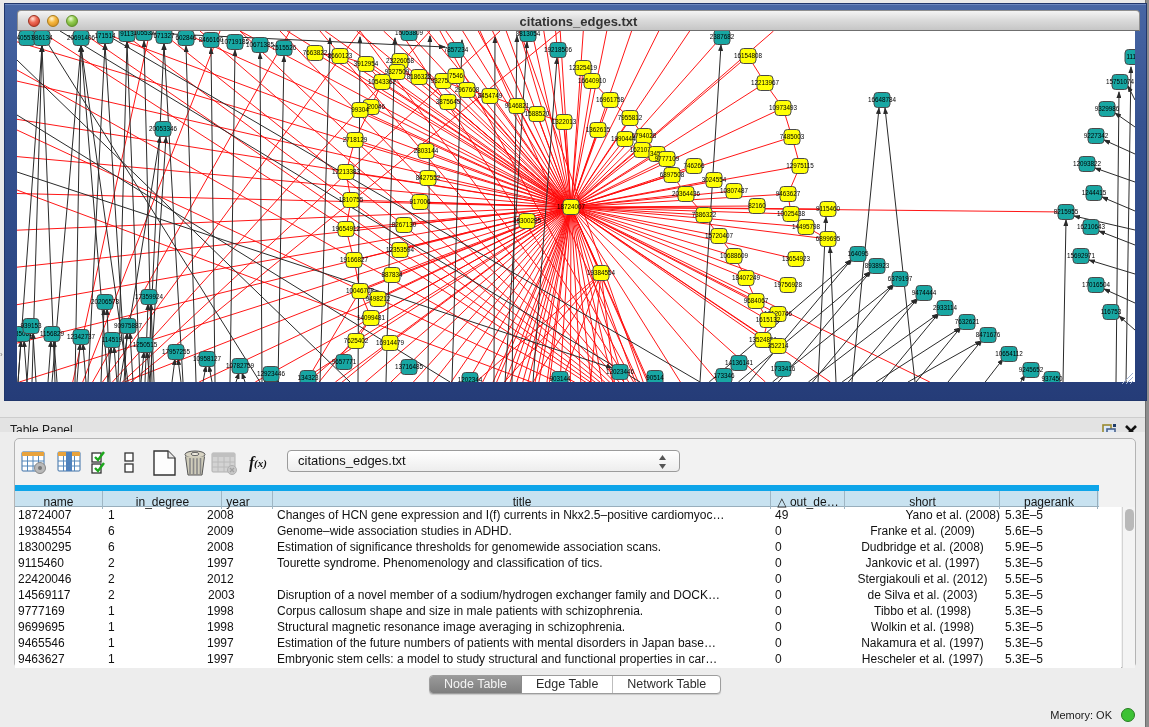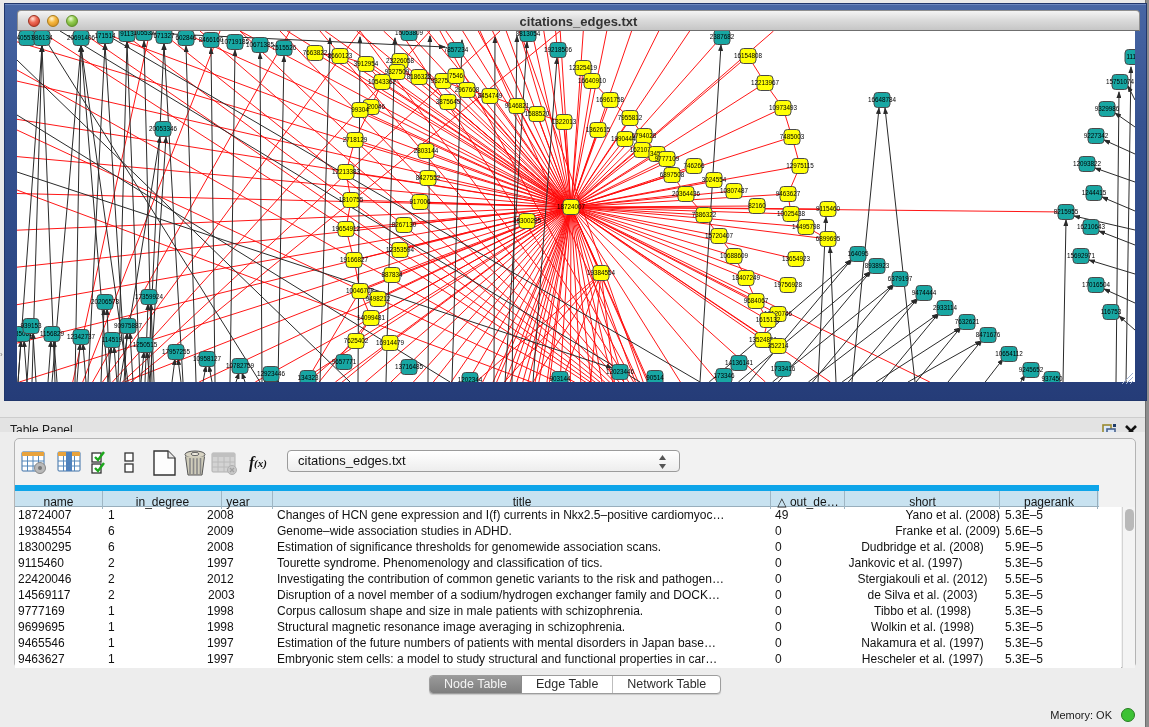--- a/index.html
+++ b/index.html
@@ -641,46 +641,45 @@
       <span style="left:775px">49</span>
       <span style="left:845px;width:155px;text-align:right">Yano et al. (2008)</span>
       <span style="left:1005px">5.3E–5</span>
     </div>
     <div class="tr" style="top:91px">
       <span style="left:18px">19384554</span>
       <span style="left:108px">6</span>
       <span style="left:207px">2009</span>
       <span style="left:277px">Genome–wide association studies in ADHD.</span>
       <span style="left:775px">0</span>
-      <span style="left:845px;width:155px;text-align:right">Franke et al. (2009)</span>
+      <span style="left:845px;width:155px;text-align:center">Franke et al. (2009)</span>
       <span style="left:1005px">5.6E–5</span>
     </div>
     <div class="tr" style="top:107px">
       <span style="left:18px">18300295</span>
       <span style="left:108px">6</span>
       <span style="left:207px">2008</span>
       <span style="left:277px">Estimation of significance thresholds for genomewide association scans.</span>
       <span style="left:775px">0</span>
       <span style="left:845px;width:155px;text-align:center">Dudbridge et al. (2008)</span>
       <span style="left:1005px">5.9E–5</span>
     </div>
     <div class="tr" style="top:123px">
       <span style="left:18px">9115460</span>
       <span style="left:108px">2</span>
       <span style="left:207px">1997</span>
       <span style="left:277px">Tourette syndrome. Phenomenology and classification of tics.</span>
       <span style="left:775px">0</span>
-      <span style="left:828px;width:155px;text-align:center">Jankovic et al. (1997)</span>
+      <span style="left:845px;width:155px;text-align:center">Jankovic et al. (1997)</span>
       <span style="left:1005px">5.3E–5</span>
     </div>
     <div class="tr" style="top:139px">
       <span style="left:18px">22420046</span>
       <span style="left:108px">2</span>
       <span style="left:207px">2012</span>
-      <span style="left:277px">Investigating the contribution of common genetic variants to the risk and pathogen…</span>
       <span style="left:775px">0</span>
       <span style="left:845px;width:155px;text-align:center">Stergiakouli et al. (2012)</span>
       <span style="left:1005px">5.5E–5</span>
     </div>
     <div class="tr" style="top:155px">
       <span style="left:18px">14569117</span>
       <span style="left:108px">2</span>
       <span style="left:208px">2003</span>
       <span style="left:277px">Disruption of a novel member of a sodium/hydrogen exchanger family and DOCK…</span>
       <span style="left:775px">0</span>

